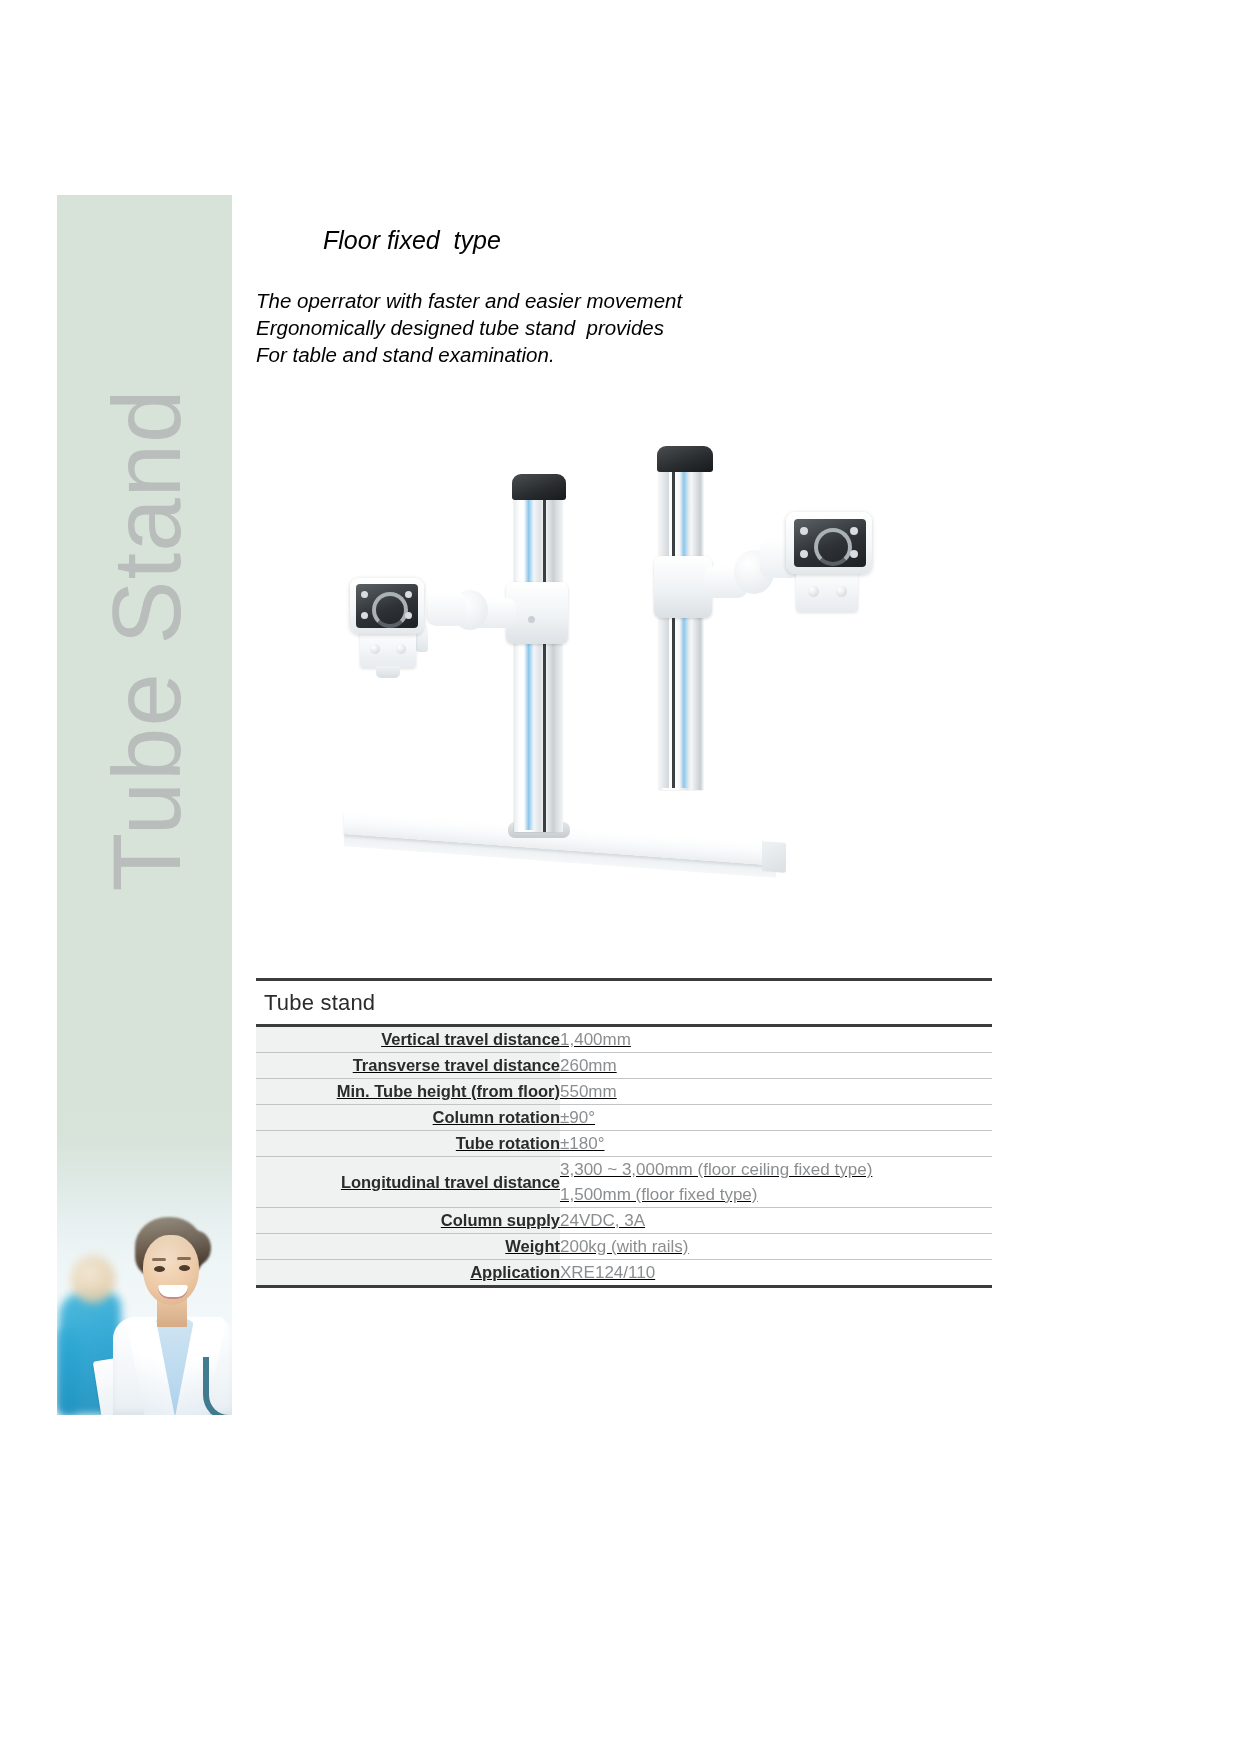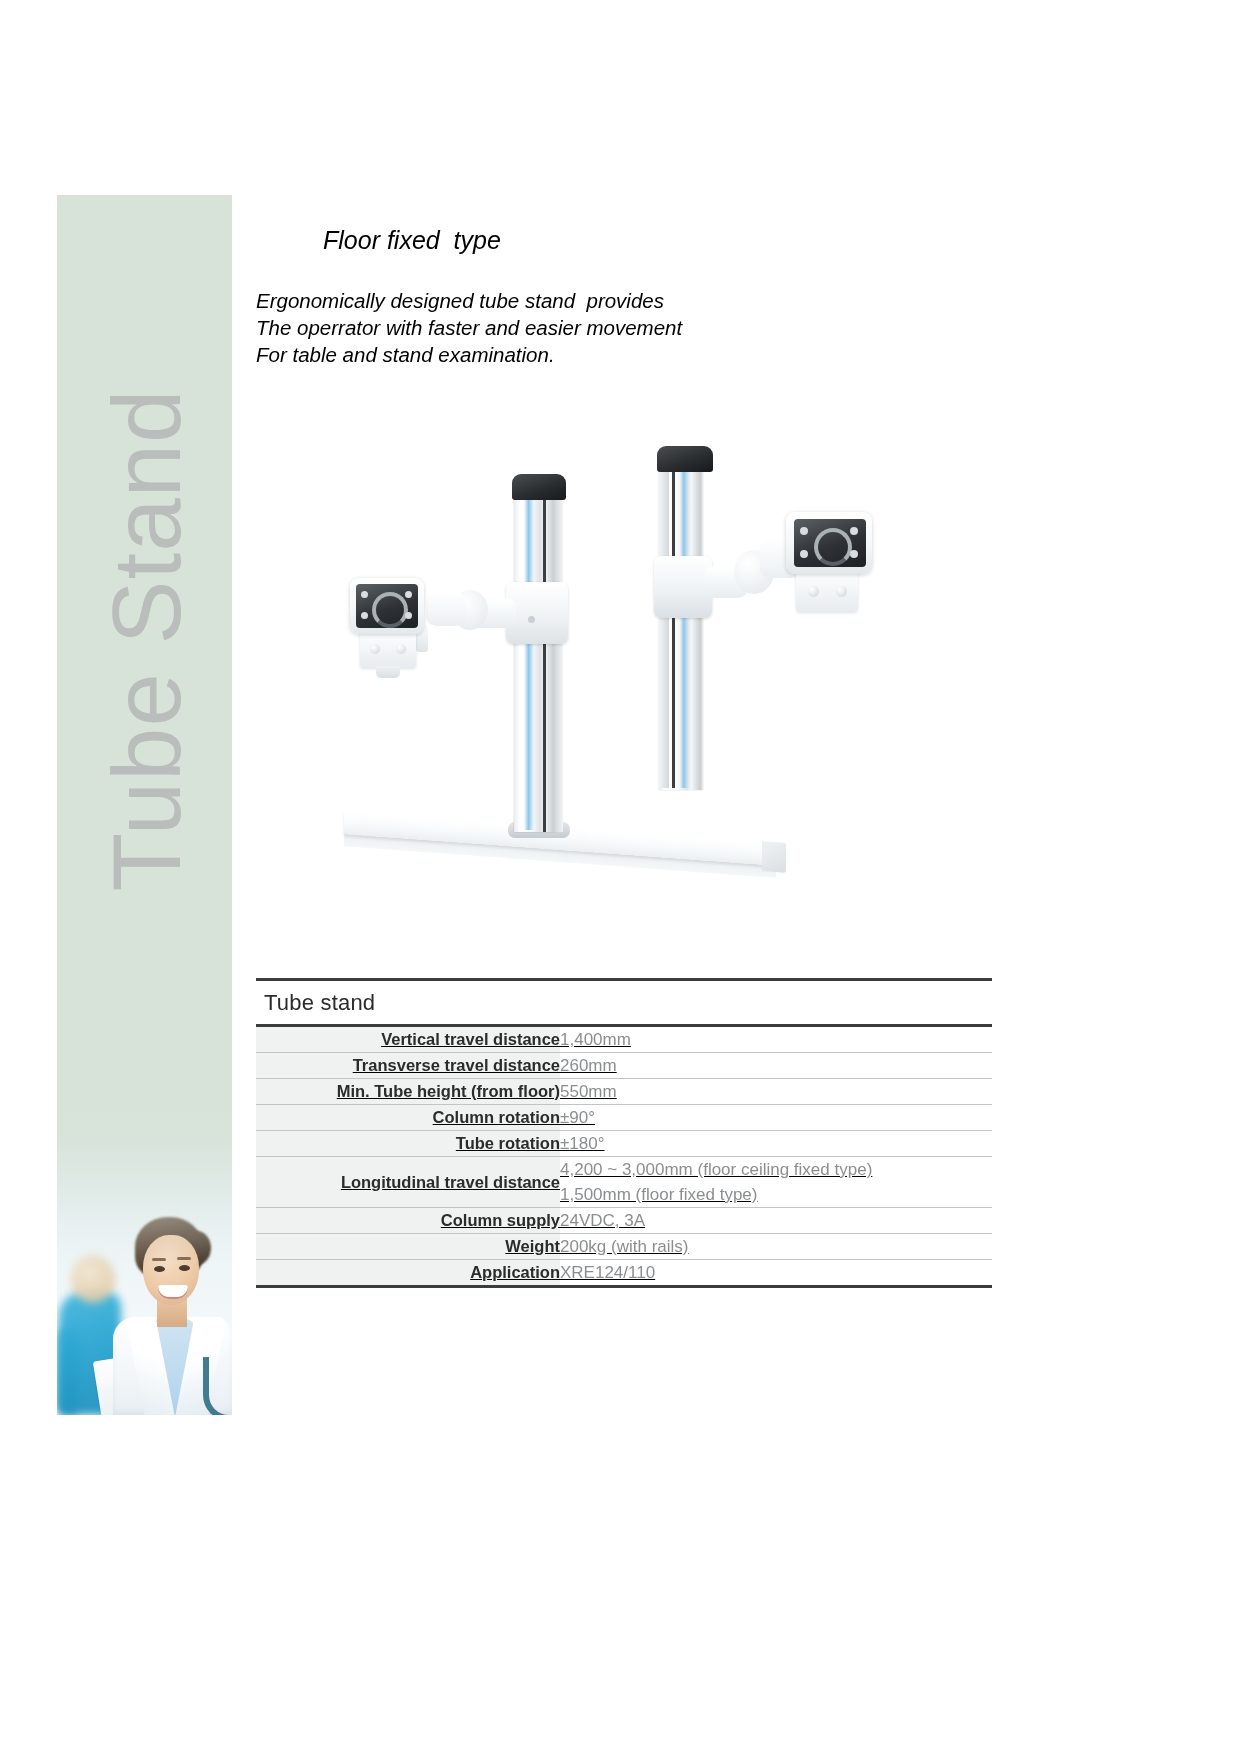--- a/index.html
+++ b/index.html
@@ -292,22 +292,22 @@
     <div class="ph" id="ph-doc-eye-r"></div>
     <div class="ph" id="ph-doc-smile"></div>
 
     <div class="ph" id="ph-fade"></div>
   </div>
 </div>
 
 <div id="heading">Floor fixed  type</div>
 
 <div id="subtext">
+  <div>The operrator with faster and easier movement</div>
   <div>Ergonomically designed tube stand  provides</div>
-  <div>The operrator with faster and easier movement</div>
   <div>For table and stand examination.</div>
 </div>
 
 <div id="product">
 
   <div class="pt" id="rail-face"></div>
   <div class="pt" id="rail"></div>
   <div class="pt" id="rail-cap"></div>
 
   <div class="pt col-outer" id="r-col"></div>
@@ -387,21 +387,21 @@
         </tr>
         <tr>
           <td class="k">Tube rotation</td>
           <td class="v">
             <div>±180°</div>
           </td>
         </tr>
         <tr>
           <td class="k">Longitudinal travel distance</td>
           <td class="v">
-            <div>4,200 ~ 3,000mm (floor ceiling fixed type)</div>
+            <div>3,300 ~ 3,000mm (floor ceiling fixed type)</div>
             <div>1,500mm (floor fixed type)</div>
           </td>
         </tr>
         <tr>
           <td class="k">Column supply</td>
           <td class="v">
             <div>24VDC, 3A</div>
           </td>
         </tr>
         <tr>

